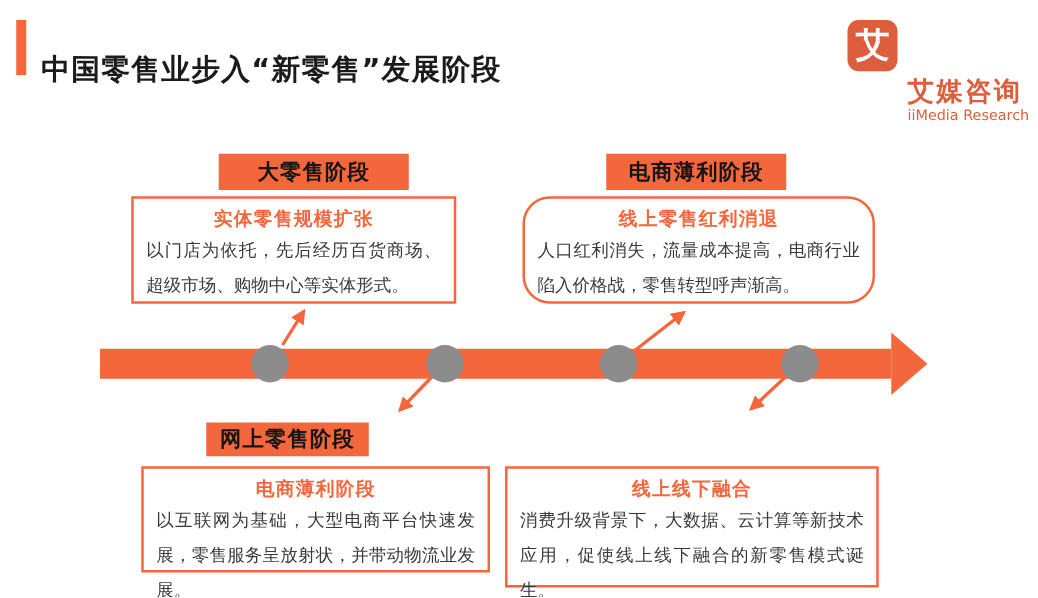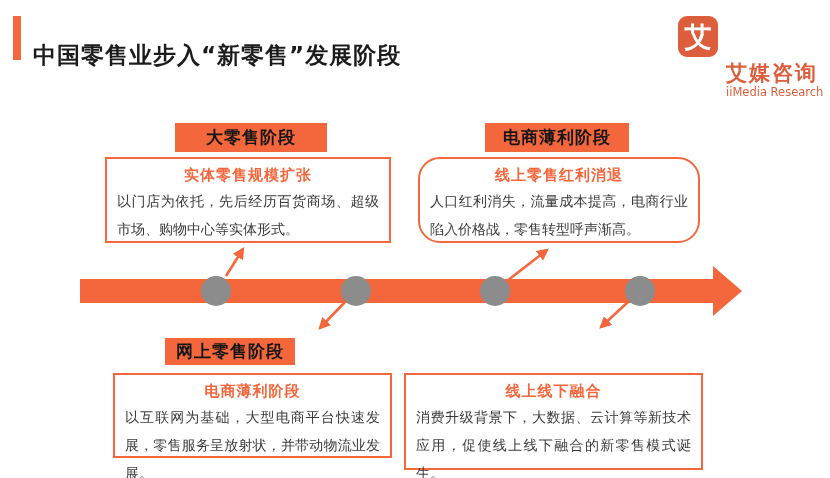--- a/index.html
+++ b/index.html
@@ -40,21 +40,21 @@
     display:flex;align-items:center;justify-content:center;letter-spacing:1px;white-space:nowrap;
   }
   .s1{left:175px;top:123px;width:152px;height:29px;}
   .s2{left:485px;top:123px;width:144px;height:29px;}
   .s3{left:165px;top:338px;width:130px;height:27px;}
   .s4{left:482px;top:338px;width:155px;height:27px;}
   
   .detail-box{
     position:absolute;background:#ffffff;border:2px solid var(--accent);
   }
-  .b1{left:105px;top:157px;width:286px;height:86px;}
+  .b1{left:105px;top:157px;width:260px;height:86px;}
   .b2{left:418px;top:157px;width:282px;height:86px;border-radius:22px;}
   .b3{left:113px;top:373px;width:279px;height:85px;}
   .b4{left:404px;top:373px;width:299px;height:97px;}
   .detail-title{
     margin-top:7px;text-align:center;color:var(--accent);font-weight:700;font-size:15px;
     letter-spacing:1px;
   }
   .detail-desc{
     margin-top:2px;padding:0 10px;color:var(--body-ink);font-size:14px;line-height:28px;
     text-align:justify;

